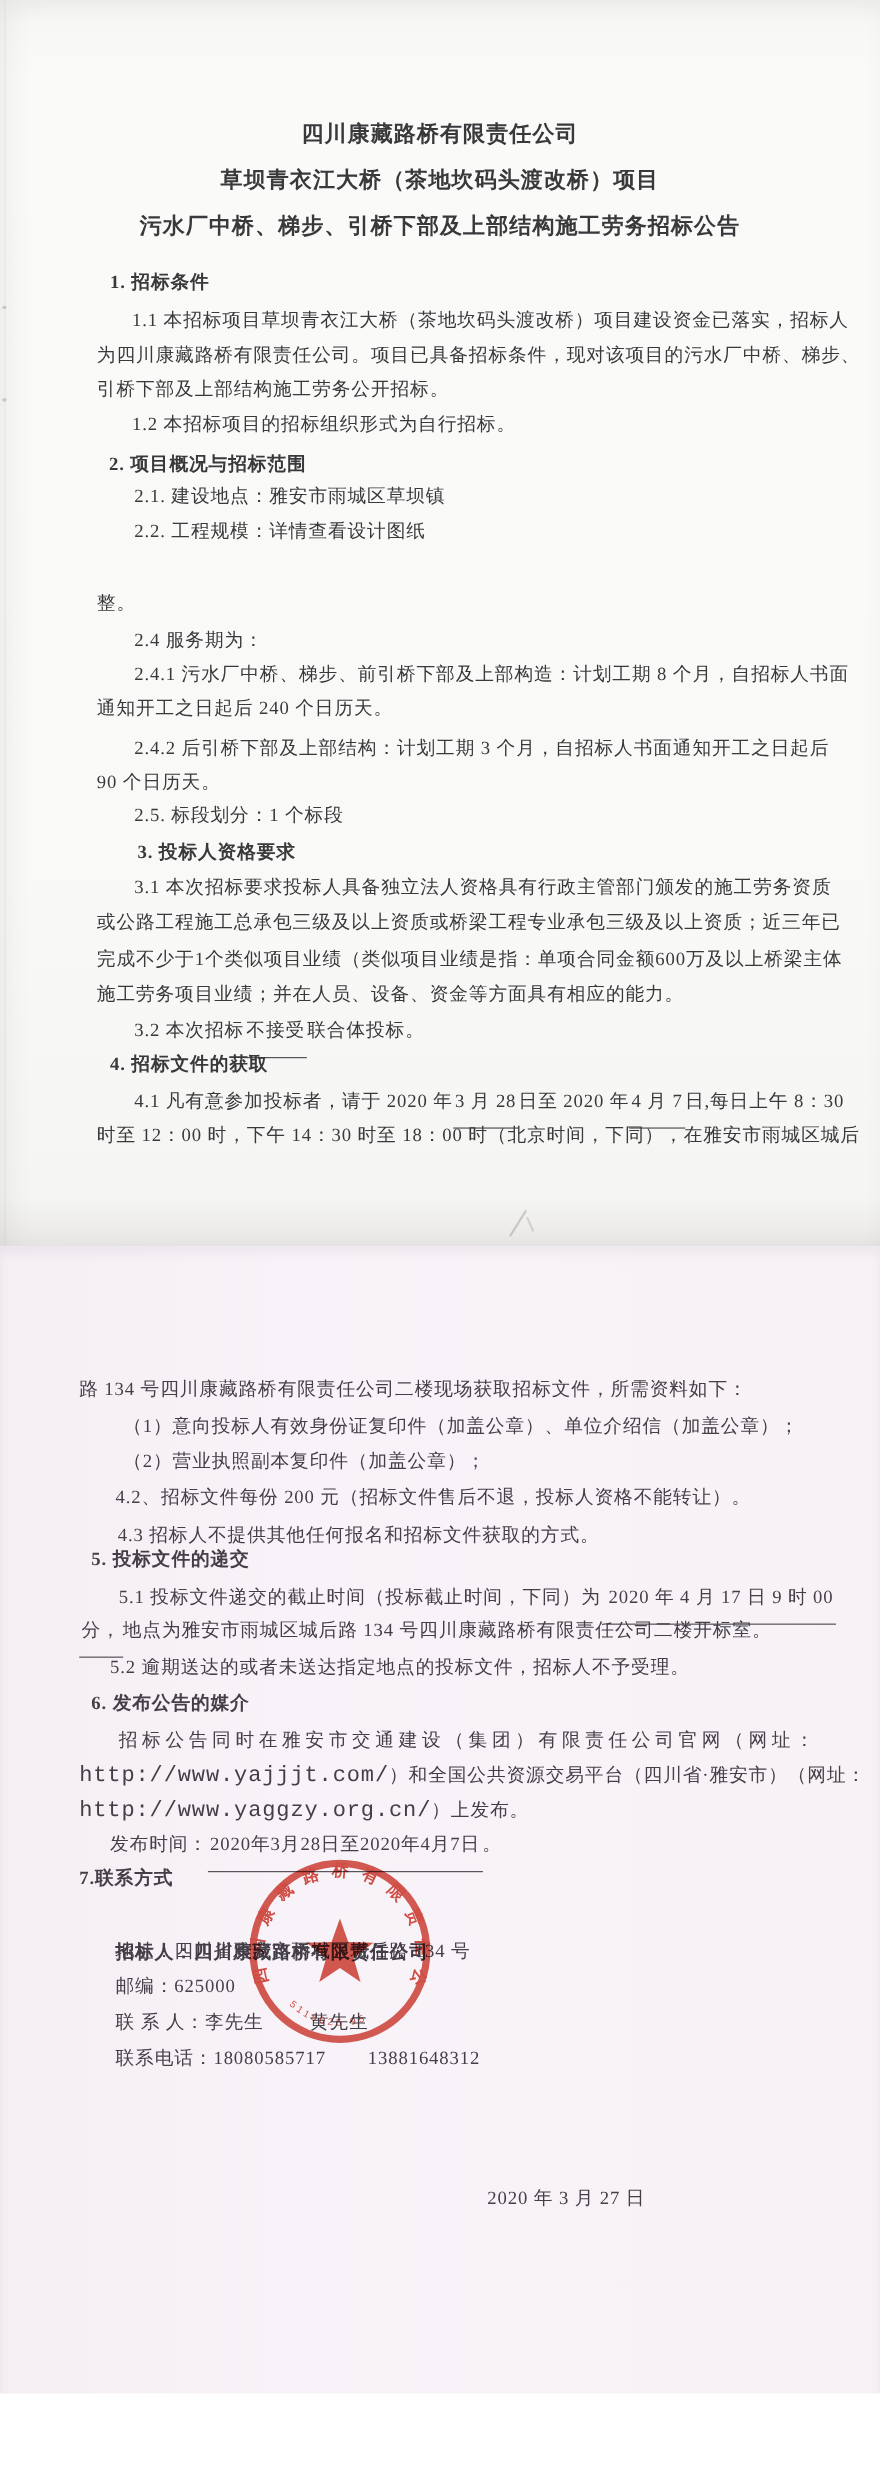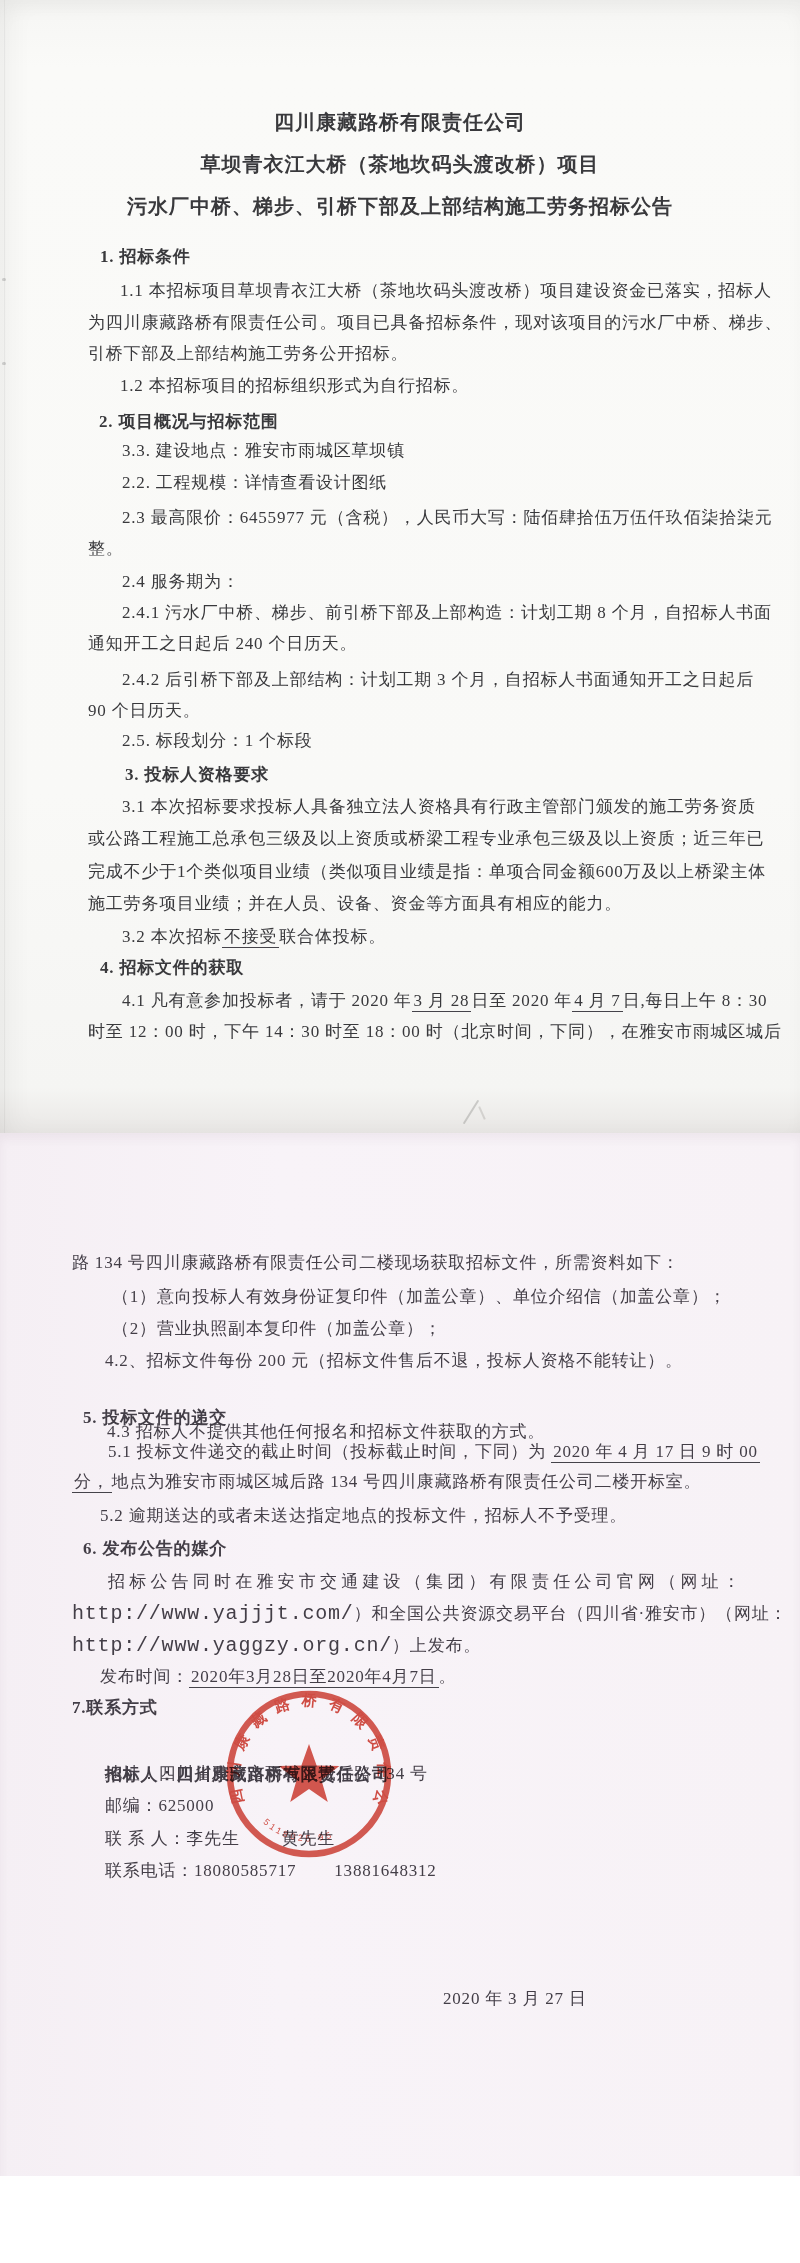--- a/index.html
+++ b/index.html
@@ -11,21 +11,21 @@
          box-shadow:inset 14px 0 22px rgba(0,0,0,0.035), inset 0 10px 18px rgba(0,0,0,0.03);}
   #page2{top:1133px;height:1130px;
          background:linear-gradient(90deg,#f5eff4 0%,#f8f3f8 35%,#f7f2f6 100%);
          box-shadow:inset 0 6px 10px rgba(120,90,120,0.07);}
   .ln{position:absolute;font-size:17px;line-height:20px;color:#39393c;
       letter-spacing:0.8px;white-space:nowrap;}
   #page2 .ln{color:#433e47;}
   .bold{font-weight:bold;}
   .center{left:0;width:800px;text-align:center;}
   .t20{font-size:20px;letter-spacing:1px;}
-  .u{border-bottom:1.3px solid #45434a;padding:0 2px 1px 2px;}
+  .u{border-bottom:1.3px solid #45434a;padding:0 2px 15px 2px;}
   .mono{font-family:"Liberation Mono","DejaVu Sans Mono",monospace;font-size:20px;}
   .wide{letter-spacing:4.2px;}
   .gap40{display:inline-block;margin-left:42px;}
   .gap36{display:inline-block;margin-left:38px;}
   .seam{position:absolute;left:4px;top:0;width:1px;height:1133px;background:rgba(60,60,60,0.06);}
   .scratch{position:absolute;left:470px;top:1098px;width:2px;height:28px;
            background:rgba(130,128,125,0.35);transform:rotate(32deg);border-radius:2px;}
   .scratch2{position:absolute;left:481px;top:1106px;width:2px;height:14px;
            background:rgba(130,128,125,0.25);transform:rotate(-24deg);}
   .speck{position:absolute;width:4px;height:3px;background:rgba(90,90,90,0.25);border-radius:2px;}
@@ -46,23 +46,22 @@
     <div class="ln center bold t20" style="top:154px;">草坝青衣江大桥（茶地坎码头渡改桥）项目</div>
     <div class="ln center bold t20" style="top:196px;">污水厂中桥、梯步、引桥下部及上部结构施工劳务招标公告</div>
 
     <div class="ln bold" style="left:100px;top:247px;">1. 招标条件</div>
     <div class="ln" style="left:120px;top:281px;">1.1 本招标项目草坝青衣江大桥（茶地坎码头渡改桥）项目建设资金已落实，招标人</div>
     <div class="ln" style="left:88px;top:313px;">为四川康藏路桥有限责任公司。项目已具备招标条件，现对该项目的污水厂中桥、梯步、</div>
     <div class="ln" style="left:88px;top:344px;">引桥下部及上部结构施工劳务公开招标。</div>
     <div class="ln" style="left:120px;top:376px;">1.2 本招标项目的招标组织形式为自行招标。</div>
 
     <div class="ln bold" style="left:99px;top:412px;">2. 项目概况与招标范围</div>
-    <div class="ln" style="left:122px;top:441px;">3.3. 建设地点：雅安市雨城区草坝镇</div>
+    <div class="ln" style="left:122px;top:441px;">2.1. 建设地点：雅安市雨城区草坝镇</div>
     <div class="ln" style="left:122px;top:473px;">2.2. 工程规模：详情查看设计图纸</div>
-    <div class="ln" style="left:122px;top:508px;">2.3 最高限价：6455977 元（含税），人民币大写：陆佰肆拾伍万伍仟玖佰柒拾柒元</div>
     <div class="ln" style="left:88px;top:539px;">整。</div>
     <div class="ln" style="left:122px;top:572px;">2.4 服务期为：</div>
     <div class="ln" style="left:122px;top:603px;">2.4.1 污水厂中桥、梯步、前引桥下部及上部构造：计划工期 8 个月，自招标人书面</div>
     <div class="ln" style="left:88px;top:634px;">通知开工之日起后 240 个日历天。</div>
     <div class="ln" style="left:122px;top:670px;">2.4.2 后引桥下部及上部结构：计划工期 3 个月，自招标人书面通知开工之日起后</div>
     <div class="ln" style="left:88px;top:701px;">90 个日历天。</div>
     <div class="ln" style="left:122px;top:731px;">2.5. 标段划分：1 个标段</div>
 
     <div class="ln bold" style="left:125px;top:765px;">3. 投标人资格要求</div>
     <div class="ln" style="left:122px;top:797px;">3.1 本次招标要求投标人具备独立法人资格具有行政主管部门颁发的施工劳务资质</div>
@@ -82,21 +81,21 @@
     <div class="scratch"></div>
     <div class="scratch2"></div>
   </div>
 
   <div class="page" id="page2">
 
     <div class="ln" style="left:72px;top:120px;">路 134 号四川康藏路桥有限责任公司二楼现场获取招标文件，所需资料如下：</div>
     <div class="ln" style="left:112px;top:154px;">（1）意向投标人有效身份证复印件（加盖公章）、单位介绍信（加盖公章）；</div>
     <div class="ln" style="left:112px;top:186px;">（2）营业执照副本复印件（加盖公章）；</div>
     <div class="ln" style="left:105px;top:218px;">4.2、招标文件每份 200 元（招标文件售后不退，投标人资格不能转让）。</div>
-    <div class="ln" style="left:107px;top:253px;margin-top:36px;">4.3 招标人不提供其他任何报名和招标文件获取的方式。</div>
+    <div class="ln" style="left:107px;top:253px;">4.3 招标人不提供其他任何报名和招标文件获取的方式。</div>
 
     <div class="ln bold" style="left:83px;top:275px;">5. 投标文件的递交</div>
     <div class="ln" style="left:108px;top:309px;">
       <span>5.1 投标文件递交的截止时间（投标截止时间，下同）为</span> <span class="u">2020 年 4 月 17 日 9 时 00</span>
     </div>
     <div class="ln" style="left:72px;top:339px;">
       <span class="u">分，</span><span>地点为雅安市雨城区城后路 134 号四川康藏路桥有限责任公司二楼开标室。</span>
     </div>
     <div class="ln" style="left:100px;top:373px;">5.2 逾期送达的或者未送达指定地点的投标文件，招标人不予受理。</div>
 

